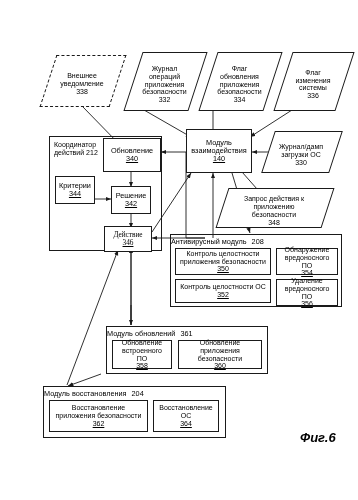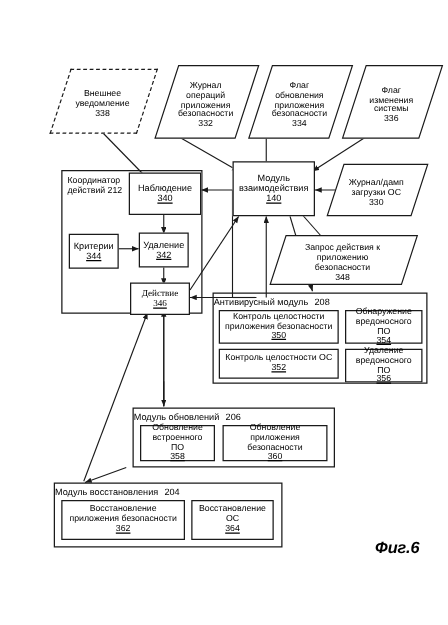--- a/index.html
+++ b/index.html
@@ -232,31 +232,31 @@
 
   <div class="group left-title" style="left:49px; top:136px; width:113px; height:115px;">
     <div class="grouptitle fs7">
       <span class="ttl" style="white-space:pre-line;">Координатор
 действий</span>
       <span class="ref">212</span>
     </div>
   </div>
 
   <div class="node fs75" style="left:103px; top:138px; width:58px; height:34px;">
-    <span class="ttl">Наблюдение</span>
+    <span class="ttl">Обновление</span>
     <span class="ref">340</span>
   </div>
 
-  <div class="node fs75" style="left:55px; top:187px; width:40px; height:28px;">
+  <div class="node fs75" style="left:55px; top:176px; width:40px; height:28px;">
     <span class="ttl">Критерии</span>
     <span class="ref">344</span>
   </div>
 
   <div class="node fs75" style="left:111px; top:186px; width:40px; height:28px;">
-    <span class="ttl">Удаление</span>
+    <span class="ttl">Решение</span>
     <span class="ref">342</span>
   </div>
 
   <div class="node fs75" style="left:104px; top:226px; width:48px; height:26px;font-family:Liberation Serif, serif;">
     <span class="ttl">Действие</span>
     <span class="ref">346</span>
   </div>
 
   <div class="group" style="left:170px; top:234px; width:172px; height:73px;">
     <div class="grouptitle fs75">
@@ -286,21 +286,21 @@
   <div class="node fs7" style="left:276px; top:279px; width:62px; height:27px;">
     <span class="ttl">Удаление
 вредоносного
 ПО</span>
     <span class="ref">356</span>
   </div>
 
   <div class="group" style="left:106px; top:326px; width:162px; height:48px;">
     <div class="grouptitle fs75">
       <span class="ttl">Модуль обновлений</span>
-      <span class="ref" style="margin-left:3px;">206</span>
+      <span class="ref" style="margin-left:3px;">361</span>
     </div>
   </div>
 
   <div class="node fs7" style="left:112px; top:340px; width:60px; height:29px;">
     <span class="ttl">Обновление
 встроенного
 ПО</span>
     <span class="ref">358</span>
   </div>
 

